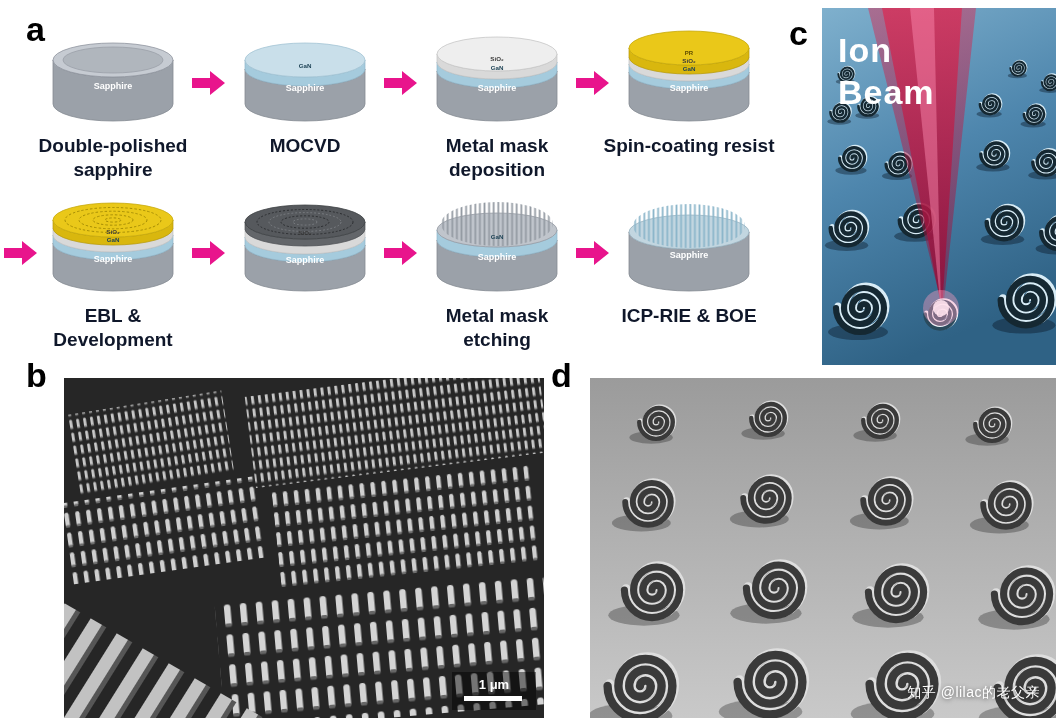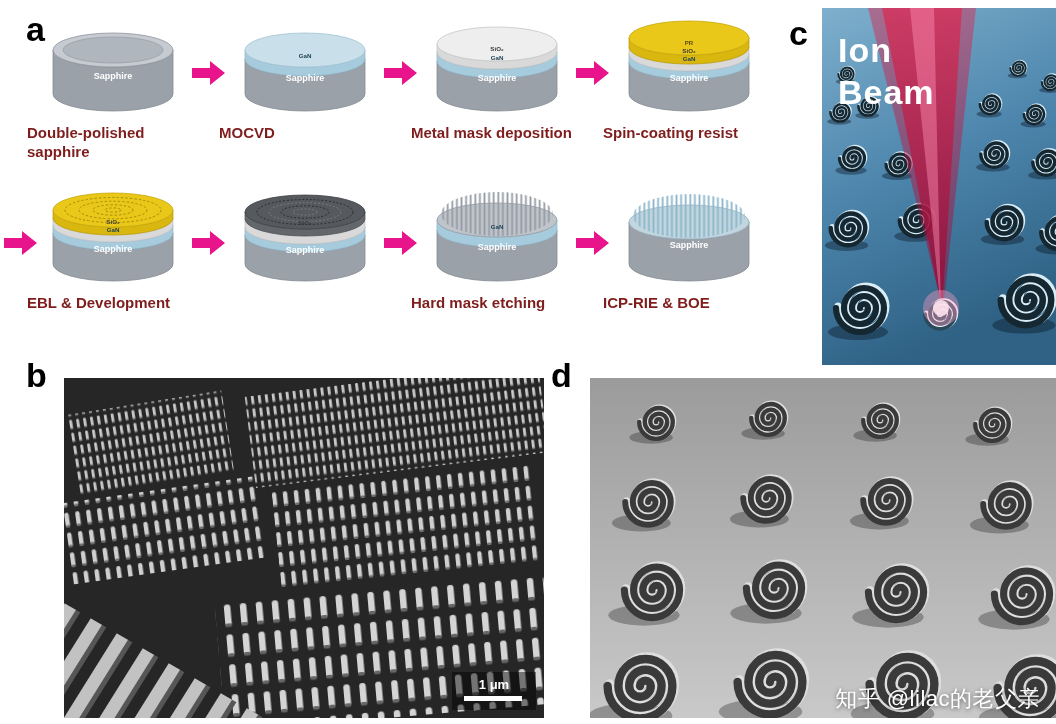--- a/index.html
+++ b/index.html
@@ -4,25 +4,25 @@
 <style>
   html,body{margin:0;padding:0;background:#fff;font-family:"Liberation Sans",sans-serif;}
   .canvas{position:relative;width:1056px;height:724px;background:#fff;overflow:hidden;}
   .panel-letter{position:absolute;font-size:34px;font-weight:700;color:#000;line-height:1;z-index:4;}
   #letterA{left:26px;top:12px;}
   #letterB{left:26px;top:358px;}
   #letterC{left:789px;top:16px;}
   #letterD{left:551px;top:358px;}
 
   
-  #panelA{position:absolute;left:34px;top:10px;width:742px;z-index:1;}
+  #panelA{position:absolute;left:34px;top:20px;width:742px;z-index:1;}
   .prow{display:flex;height:170px;position:relative;}
   .step{width:158px;flex:0 0 auto;display:flex;flex-direction:column;align-items:center;}
   .wafer{width:140px;height:118px;display:block;}
-  .step-label{font-size:15px;font-weight:700;color:#7f1d1d;text-align:left;line-height:1.25;width:172px;margin-top:-4px;}
+  .step-label{font-size:19px;font-weight:700;color:#0f172a;text-align:center;line-height:1.25;width:172px;margin-top:-4px;}
   .arrow{flex:0 0 34px;width:34px;height:26px;margin-top:50px;}
   .lead-arrow{position:absolute;left:-30px;top:50px;width:34px;height:26px;}
 
   .f-arrow{fill:var(--arrow,#e8148c);}
   .f-gan{fill:var(--gan_blue,#a5cbdd);}
   .f-sio2{fill:var(--sio2_white,#d9d9d9);}
   .f-pr{fill:var(--resist_yellow,#d9b70e);}
   .f-sap{fill:var(--sapphire_gray,#9ba1a9);}
 
   .t-sap{fill:#fff;font-size:9px;font-weight:700;text-anchor:middle;}
@@ -32,21 +32,21 @@
   .dash-y{fill:none;stroke:#a68d05;stroke-width:1;stroke-dasharray:2.4 2;}
   .dash-k{fill:none;stroke:#2c2e31;stroke-width:1;stroke-dasharray:2 1.8;}
   .dash-g{fill:none;stroke:#7e8186;stroke-width:0.9;stroke-dasharray:1.8 2;}
 
   
   #panelB{position:absolute;left:64px;top:378px;width:480px;height:340px;z-index:1;}
   #panelC{position:absolute;left:822px;top:8px;width:234px;height:357px;z-index:1;}
   #panelD{position:absolute;left:590px;top:378px;width:466px;height:340px;z-index:1;}
   .ion-text{fill:#fff;font-size:34px;font-weight:600;letter-spacing:1px;}
   .scalebar-text{fill:#fff;font-size:13px;font-weight:700;text-anchor:middle;}
-  .watermark{position:absolute;right:16px;top:684px;z-index:6;color:#fff;font-size:22px;font-weight:500;
+  .watermark{position:absolute;right:16px;top:684px;z-index:6;color:#fff;font-size:14px;font-weight:500;
              letter-spacing:.5px;text-shadow:0 1px 4px rgba(0,0,0,.55);}
 </style>
 </head>
 <body>
 
 <div class="canvas">
 
   <svg width="0" height="0" style="position:absolute" aria-hidden="true">
     <defs>
       <path id="spiralPath" d="M0 0 a4 4 0 0 1 8 0 a8 8 0 0 1 -16 0 a12 12 0 0 1 24 0 a16 16 0 0 1 -32 0 a20 20 0 0 1 40 0 a24 24 0 0 1 -48 0" fill="none" stroke-linecap="round"></path>
@@ -201,21 +201,21 @@
         <svg class="wafer" viewBox="0 0 140 118">
           <path d="M10 50 L10 84 A60 17 0 0 0 130 84 L130 50 A60 17 0 0 1 10 50 Z" class="f-sap" stroke="#858b93" stroke-width="0.8"></path>
           <path d="M10 40 L10 50 A60 17 0 0 0 130 50 L130 40 A60 17 0 0 1 10 40 Z" class="f-gan" stroke="#8fb5c8" stroke-width="0.7"></path>
           <ellipse cx="70" cy="40" rx="60" ry="17" fill="#c0c5cc" stroke="#959ba3" stroke-width="0.8"></ellipse>
           <g clip-path="url(#clipW7)">
             <rect x="12" y="10" width="116" height="48" fill="url(#patSpikeG)"></rect>
           </g>
           <text x="70" y="48.5" class="t-gan">GaN</text>
           <text x="70" y="70" class="t-sap">Sapphire</text>
         </svg>
-        <div class="step-label">Hard mask etching</div>
+        <div class="step-label">Metal mask etching</div>
       </div>
 
       <svg class="arrow" viewBox="0 0 34 26">
           <polygon points="0,8 18,8 18,1 33,13 18,25 18,18 0,18" class="f-arrow"></polygon>
         </svg>
 
       <div class="step">
         <svg class="wafer" viewBox="0 0 140 118">
           <path d="M10 42 L10 84 A60 17 0 0 0 130 84 L130 42 A60 17 0 0 1 10 42 Z" class="f-sap" stroke="#858b93" stroke-width="0.8"></path>
           <ellipse cx="70" cy="42" rx="60" ry="17" fill="#c2d6e0" stroke="#99b4c2" stroke-width="0.8"></ellipse>

